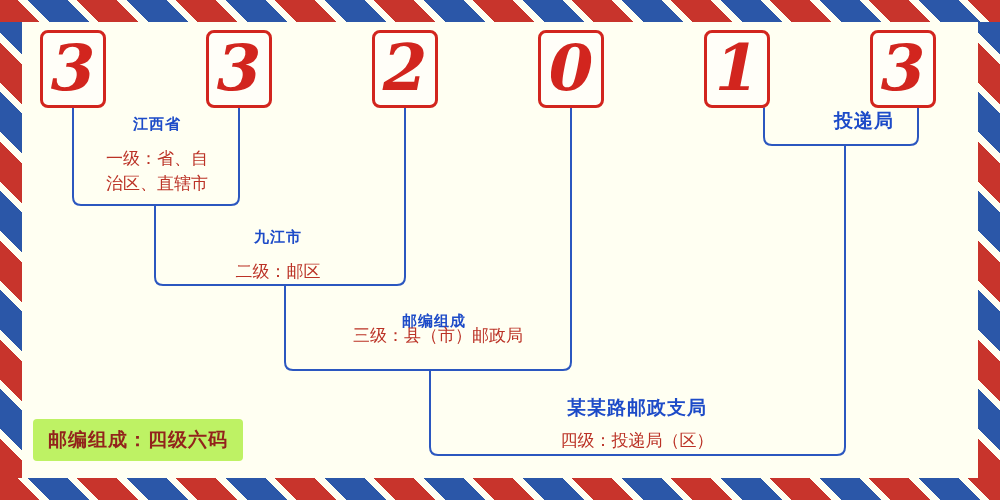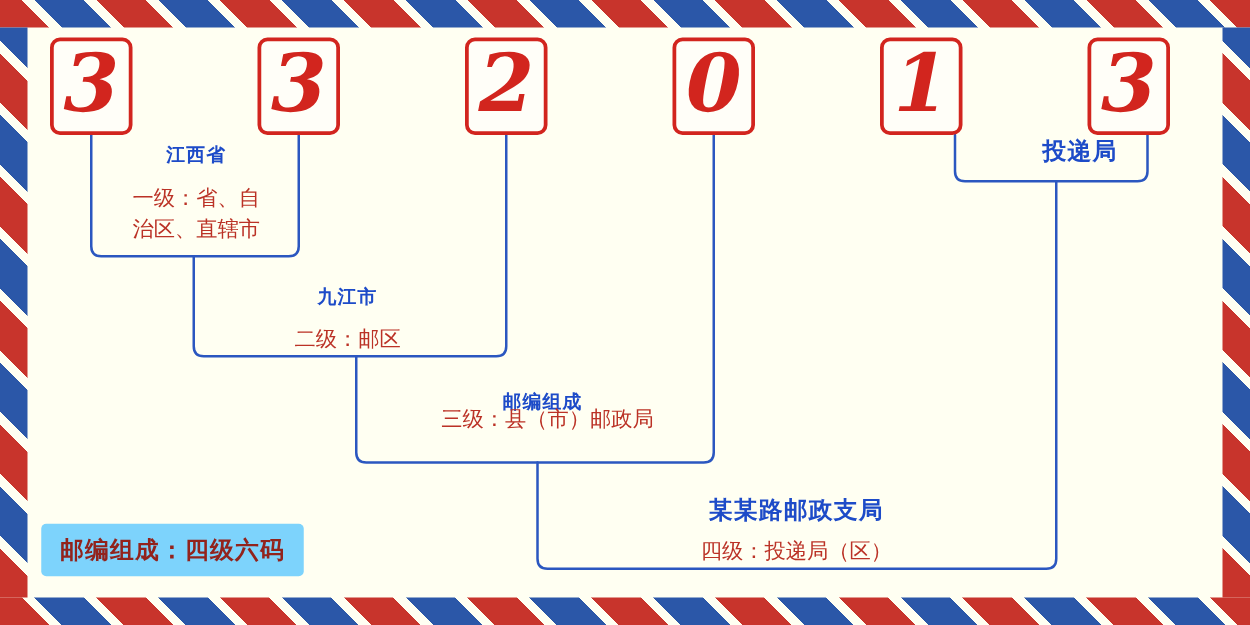--- a/index.html
+++ b/index.html
@@ -96,21 +96,21 @@
   .l4-name { left: 637px; top: 395px; font-size: 19px; }
   .l4-desc { left: 637px; top: 428px; }
   .delivery { left: 864px; top: 108px; font-size: 19px; }
 
   
   .badge {
     position: absolute;
     left: 33px;
     top: 419px;
     padding: 8px 15px;
-    background: #7dd3fc;
+    background: #bef264;
     border-radius: 4px;
     color: #92231C;
     font-weight: 700;
     font-size: 19px;
     letter-spacing: 1px;
   }
 </style>
 </head>
 <body>
 

